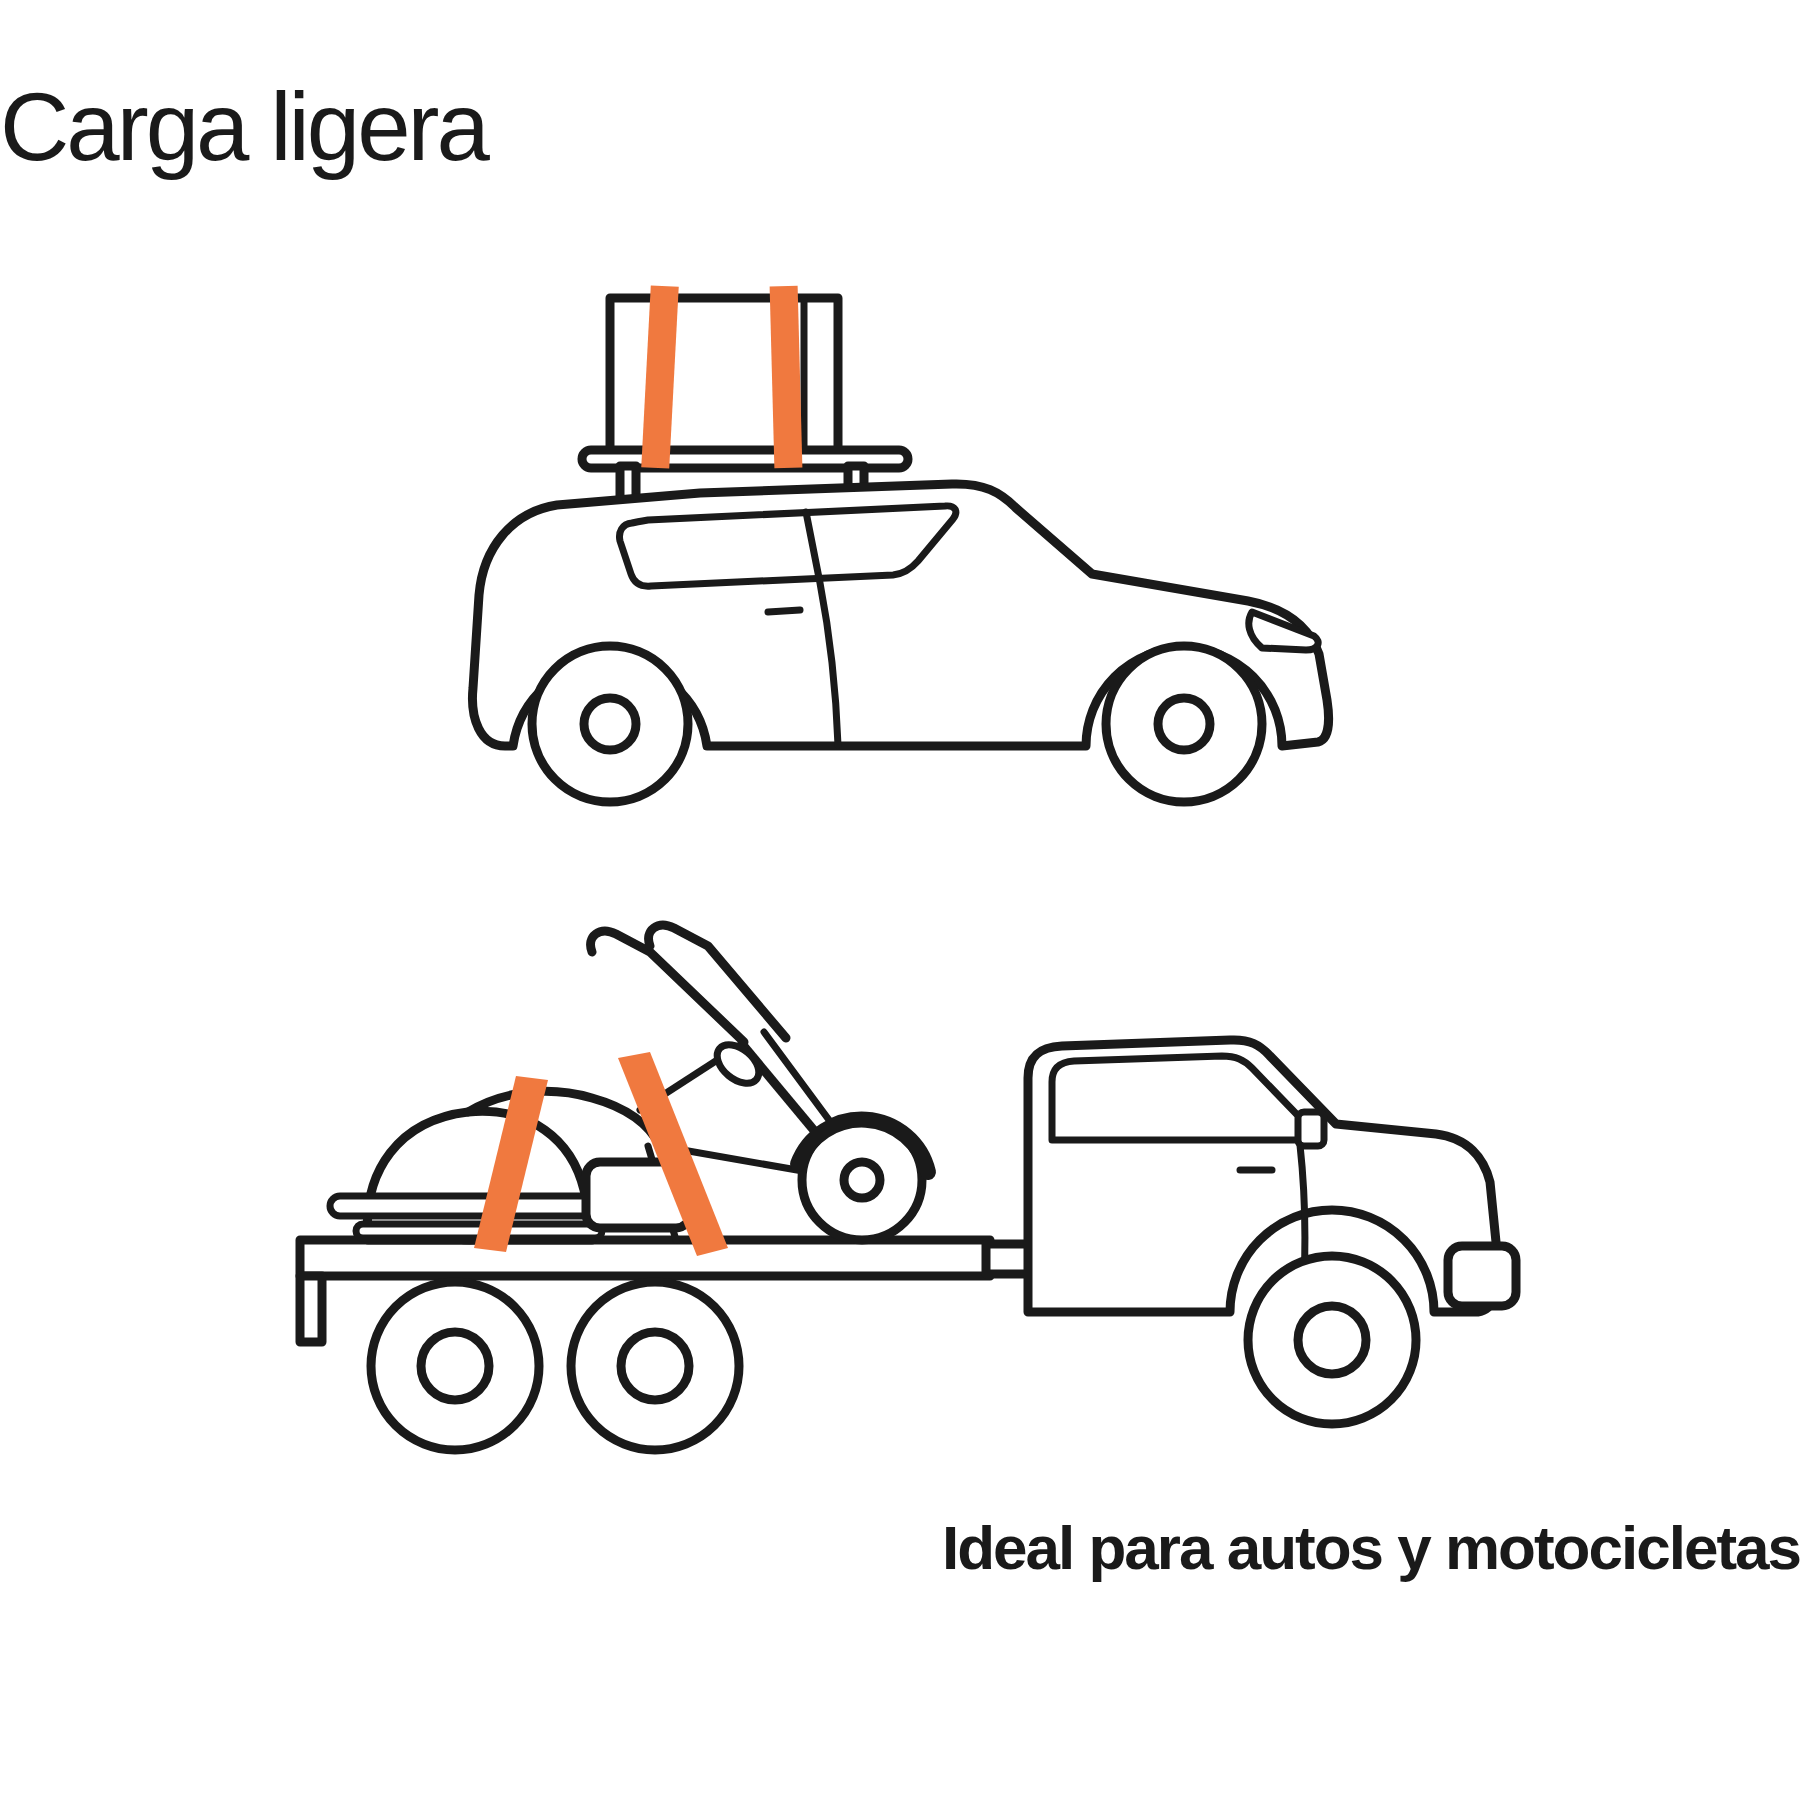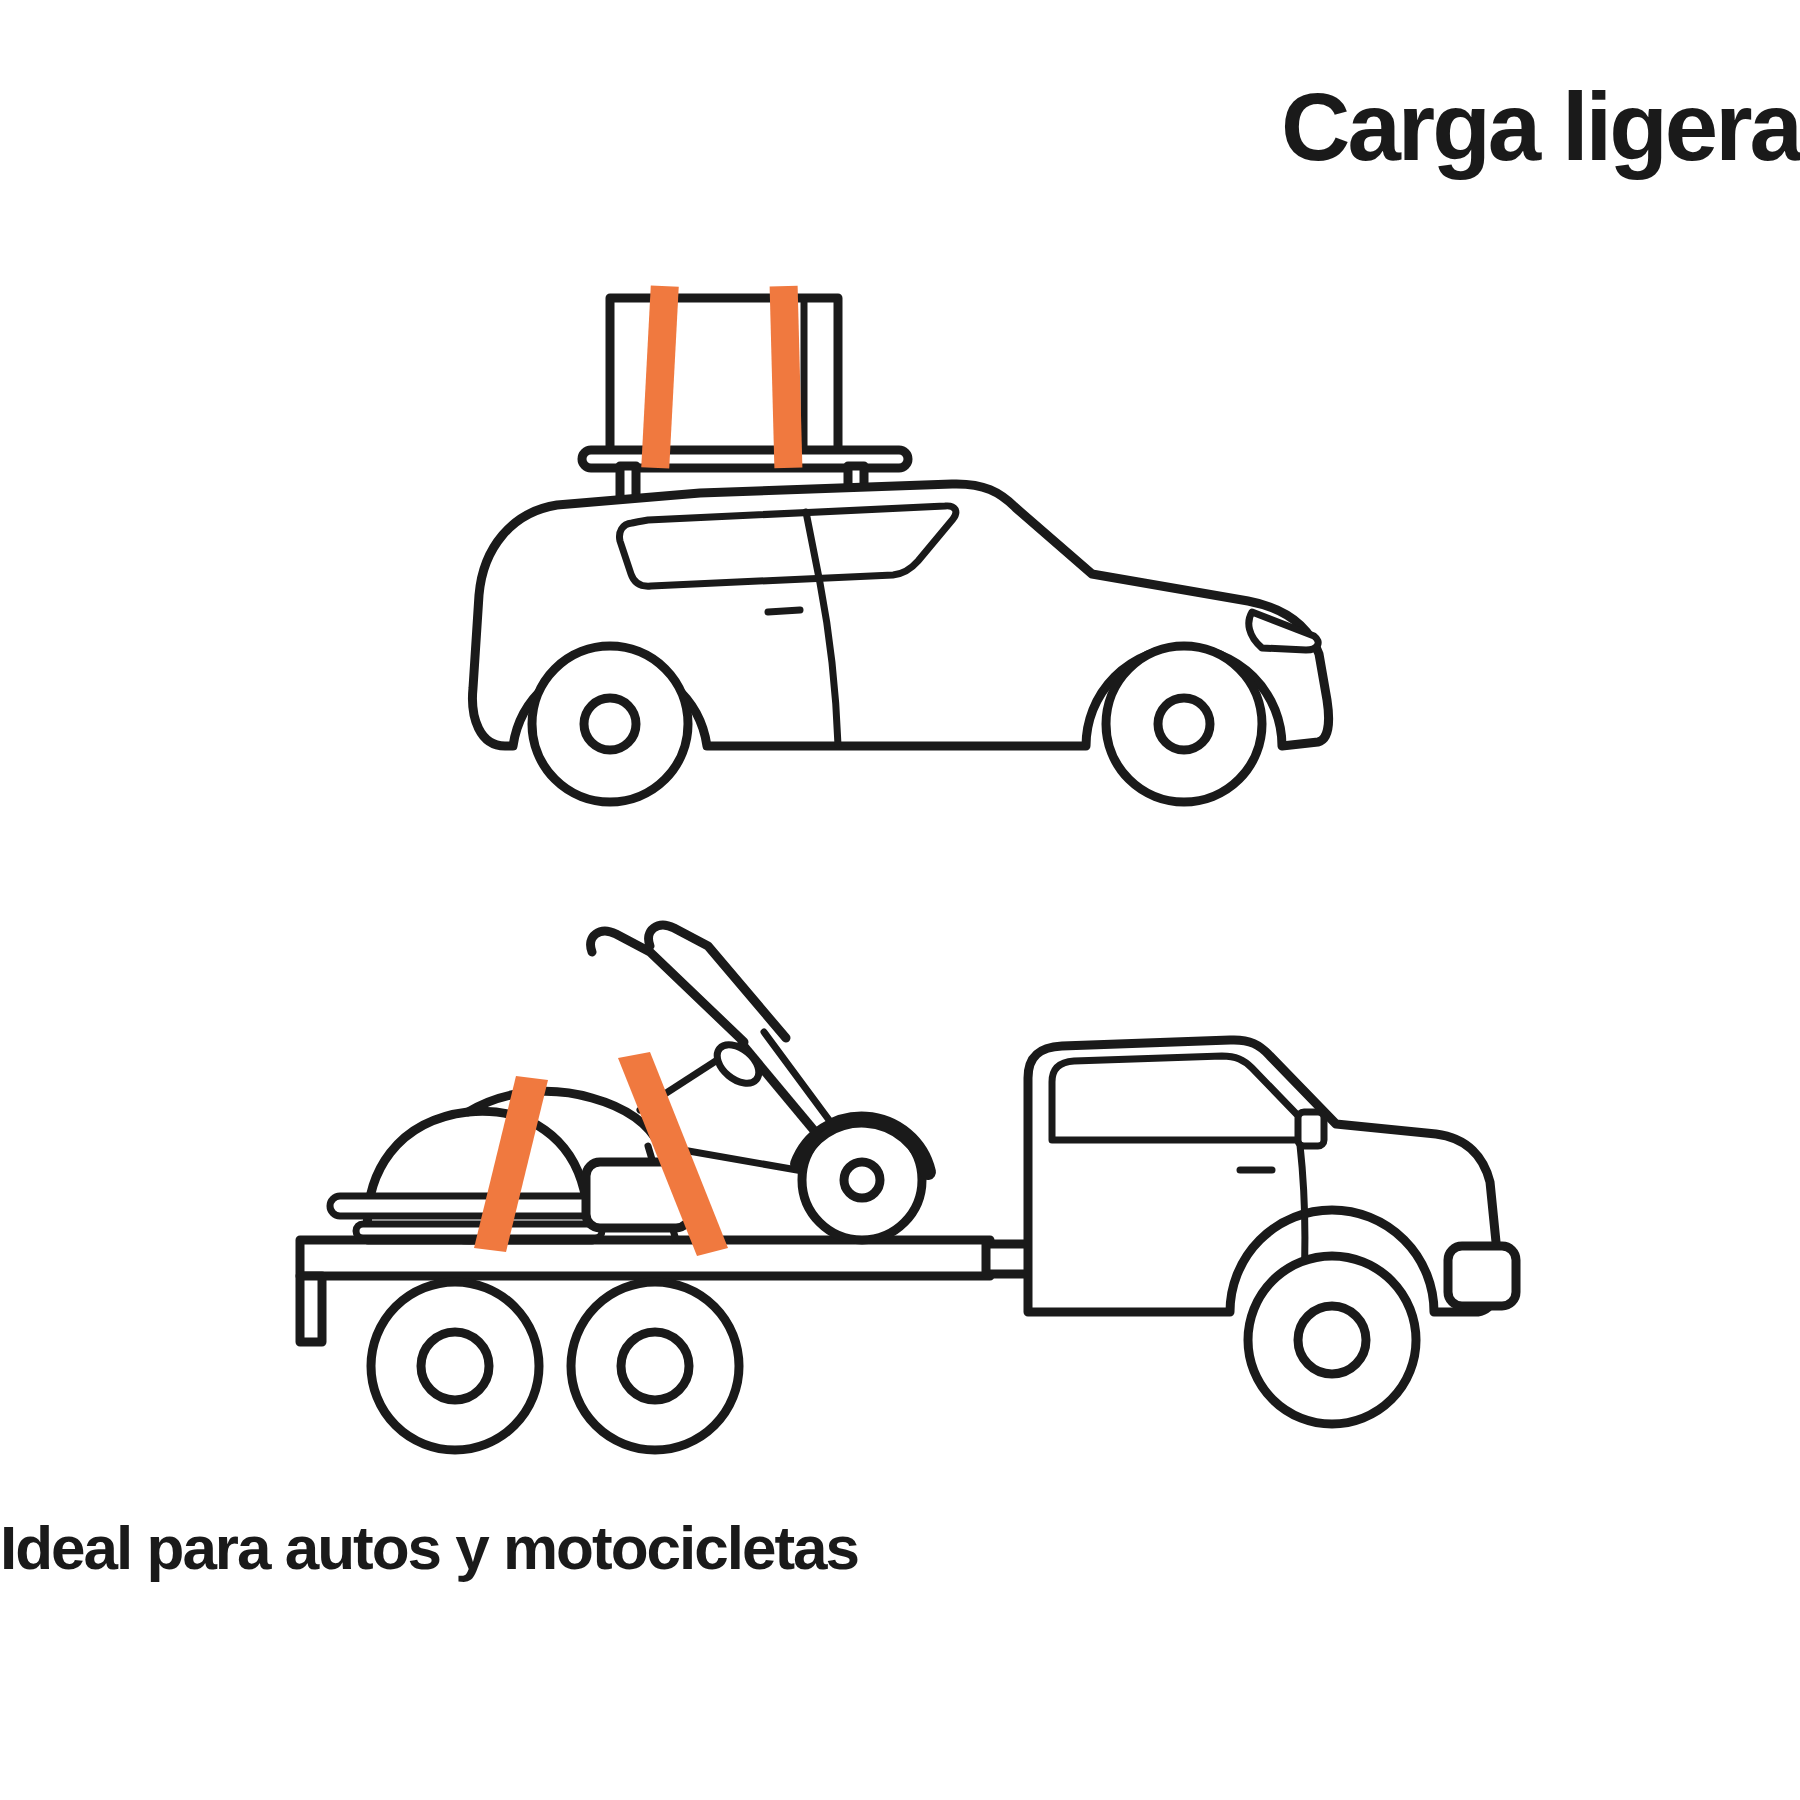--- a/index.html
+++ b/index.html
@@ -12,30 +12,30 @@
   body{
     background:var(--bg);
     font-family:"Liberation Sans", sans-serif;
     position:relative;
     overflow:hidden;
   }
   .stage{position:absolute;inset:0;}
   .title{
     position:absolute;
     top:72px;left:0;width:1800px;
-    text-align:right;
+    text-align:left;
     font-size:96px;
-    font-weight:700;
+    font-weight:400;
     letter-spacing:-3px;
     color:var(--line);
   }
   .caption{
     position:absolute;
     top:1512px;left:0;width:1800px;
-    text-align:left;
+    text-align:right;
     font-size:62px;
     font-weight:700;
     letter-spacing:-2px;
     color:var(--line);
   }
   svg{position:absolute;top:0;left:0;}
   .outline{fill:#ffffff;stroke:var(--line);stroke-width:9;stroke-linejoin:round;stroke-linecap:round;}
   .ln{fill:none;stroke:var(--line);stroke-width:9;stroke-linejoin:round;stroke-linecap:round;}
   .thin{stroke-width:7;}
   .thick{stroke-width:16;}

